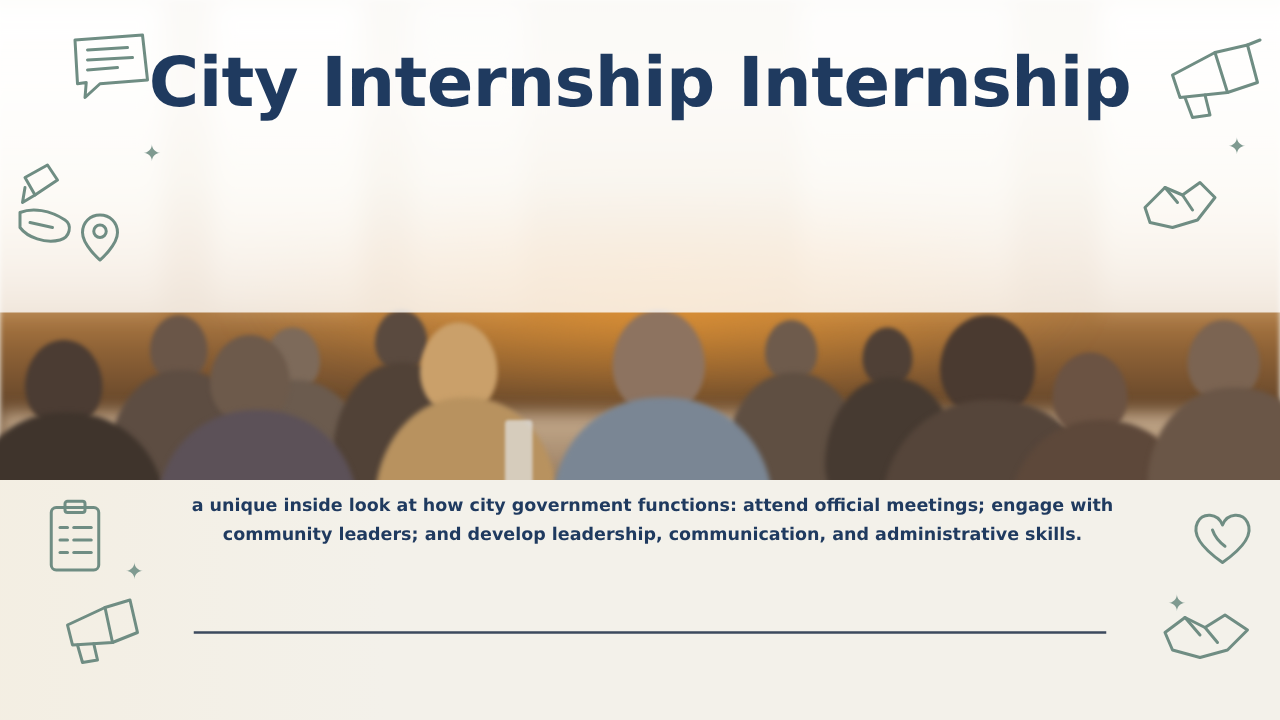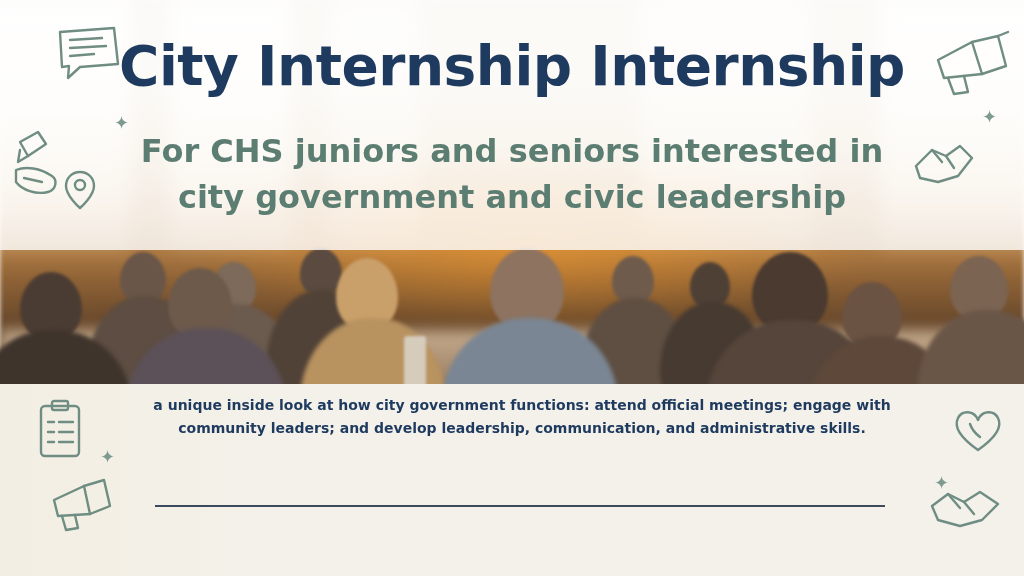--- a/index.html
+++ b/index.html
@@ -208,21 +208,20 @@
     <div class="shoulders" style="left:918px;top:310px;width:140px;height:110px;background:#6a5647;"></div>
 
     <div style="position:absolute;left:404px;top:336px;width:22px;height:52px;background:rgba(230,235,238,0.65);border-radius:3px;filter:blur(1.4px);"></div>
   </div>
 
   <div class="band-top"></div>
   <div class="band-bottom"></div>
   <div class="band-bottom-fade"></div>
 
   <div class="title">City Internship Internship</div>
-  <div class="subtitle">For CHS juniors and seniors interested in city government and civic leadership</div>
   <div class="body-text">a unique inside look at how city government functions: attend official meetings; engage with community leaders; and develop leadership, communication, and administrative skills.</div>
   <div class="rule"></div>
 
   <div class="doodle" style="left:52px;top:22px;">
     <svg width="72" height="62" viewBox="0 0 72 62" fill="none" stroke="#6f8d83" stroke-width="2.4" stroke-linecap="round" stroke-linejoin="round">
       <path d="M8 10 L62 6 L66 42 L28 45 L16 56 L17 44 L10 45 Z"></path>
       <path d="M18 18 L50 16"></path>
         <path d="M18 26 L54 24"></path>
         <path d="M18 34 L42 32"></path>
     </svg>

